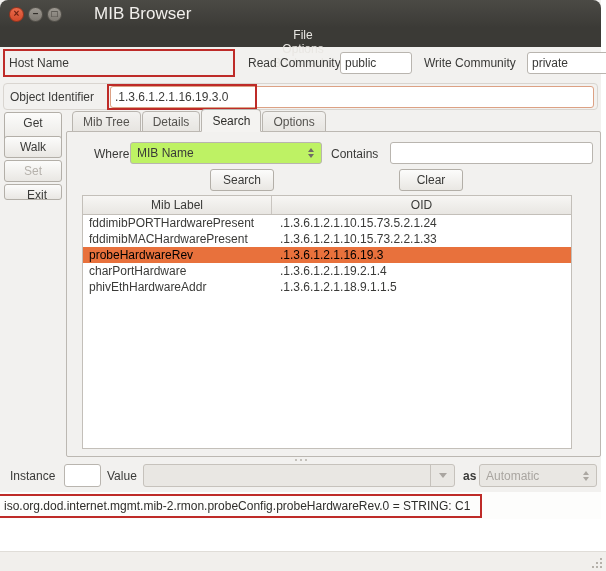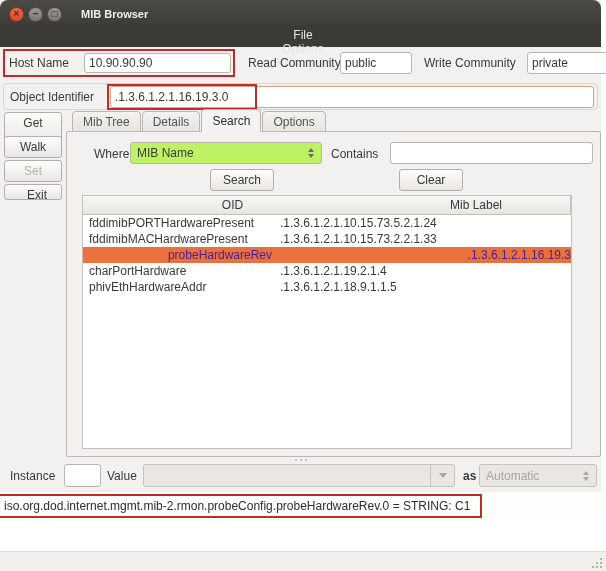--- a/index.html
+++ b/index.html
@@ -9,21 +9,21 @@
 
   
   .window { position:absolute; left:0; top:0; width:601px; height:519px; background:#f2f1ef; }
   .titlebar { position:absolute; left:0; top:0; width:601px; height:28px;
               background:linear-gradient(#4b4a45,#3b3a36); border-radius:8px 8px 0 0;
               display:flex; align-items:center; padding-left:9px; }
   .winbtn { width:15px; height:15px; border-radius:50%; margin-right:4px; display:flex;
             align-items:center; justify-content:center; font-size:10px; line-height:1; }
   .winbtn.close { background:linear-gradient(#ea6b4c,#d24a2b); border:1px solid #9c331c; color:#6d2212; font-weight:bold; }
   .winbtn.gray  { background:linear-gradient(#9d9992,#7c7871); border:1px solid #55524c; color:#2f2d29; font-weight:bold; }
-  .titlebar .title { margin-left:15px; font-size:11px; font-weight:bold; color:#f1efec; }
+  .titlebar .title { margin-left:28px; font-size:17px; font-weight:normal; color:#f1efec; }
   .menubar { position:absolute; left:0; top:28px; width:601px; height:19px; background:#3b3a36;
              display:flex; align-items:center; padding-left:8px;flex-direction:column; }
   .menubar .mitem { color:#e8e6e2; font-size:12px; padding:0 6px; margin-right:3px; cursor:default; }
 
   
   .tinput { background:#ffffff; border:1px solid #b9b5af; border-radius:3px; font:12px "Liberation Sans",sans-serif;
             color:#3a3a38; padding:0 4px; outline:none; }
   .btn { position:absolute; background:linear-gradient(#fcfcfb,#e9e7e3); border:1px solid #b3afa8;
          border-radius:3px; font-size:12px; color:#3a3a38; text-align:center; line-height:20px; }
   .btn.disabled { color:#b6b2ac; }
@@ -55,21 +55,21 @@
   
   .mibtable { position:absolute; left:82px; top:195px; width:490px; height:254px; background:#ffffff;
               border:1px solid #c3bfb9; }
   .thead { display:flex; height:19px; background:linear-gradient(#f7f6f4,#e8e6e2); border-bottom:1px solid #c3bfb9; }
   .th { line-height:18px; text-align:center; color:#3a3a38; }
   .th.c1 { width:189px; border-right:1px solid #c9c5c0; }
   .th.c2 { flex:1; }
   .trow { display:flex; height:16px; line-height:16px; cursor:default; }
   .trow .td1 { width:189px; padding-left:6px; white-space:nowrap; overflow:hidden; }
   .trow .td2 { flex:1; padding-left:8px; white-space:nowrap; overflow:hidden; }
-  .trow.selected { background:#e8713c; color:#4c1d95;text-align:right; }
+  .trow.selected { background:#e8713c; color:#000000; }
 
   .handle { position:absolute; left:295px; top:459px; width:12px; height:3px; }
   .handle i { position:absolute; width:2px; height:2px; background:#b5b1aa; border-radius:50%; }
 
   
   .bstrip { position:absolute; left:0; top:551px; width:606px; height:20px; background:#f1efec; border-top:1px solid #e0ddd8; }
   .grip { position:absolute; right:4px; bottom:3px; width:12px; height:12px; }
   .grip i { position:absolute; width:2px; height:2px; background:#b5b1aa; }
 </style>
 </head>
@@ -86,21 +86,20 @@
     </div>
 
     <div class="menubar">
       <span class="mitem">File</span>
       <span class="mitem">Options</span>
       <span class="mitem">Bookmarks</span>
     </div>
 
     <div class="redbox" style="left:3px; top:49px; width:232px; height:28px;"></div>
     <span class="label" style="left:9px; top:56px;">Host Name</span>
-    <input class="tinput" style="position: absolute; left: 84px; top: 53px; width: 147px; height: 20px;" value="10.90.90.90">
     <span class="label" style="left:248px; top:56px;">Read Community</span>
     <input class="tinput" style="position: absolute; left: 340px; top: 52px; width: 72px; height: 22px;" value="public">
     <span class="label" style="left:424px; top:56px;">Write Community</span>
     <input class="tinput" style="position: absolute; left: 527px; top: 52px; width: 87px; height: 22px;" value="private">
 
     <div style="position:absolute; left:3px; top:83px; width:595px; height:27px; border:1px solid #d9d5d0; border-radius:4px;"></div>
     <span class="label" style="left:10px; top:90px;">Object Identifier</span>
     <input class="tinput" style="position: absolute; left: 110px; top: 86px; width: 484px; height: 22px; border-color: rgb(220, 161, 132);" value=".1.3.6.1.2.1.16.19.3.0">
     <div class="redbox" style="left:107px; top:84px; width:150px; height:26px;"></div>
 
@@ -126,22 +125,22 @@
         </span>
     </div>
     <span class="label" style="left:331px; top:147px; z-index:2;">Contains</span>
     <input class="tinput" style="position: absolute; left: 390px; top: 142px; width: 203px; height: 22px; z-index: 2;" value="">
 
     <div class="btn" style="left:210px; top:169px; width:64px; height:22px; z-index:2;">Search</div>
     <div class="btn" style="left:399px; top:169px; width:64px; height:22px; z-index:2;">Clear</div>
 
     <div class="mibtable" style="z-index:2;">
       <div class="thead">
+        <div class="th c1">Mib Label</div>
         <div class="th c2">OID</div>
-        <div class="th c1">Mib Label</div>
       </div>
       <div class="trow">
         <div class="td1">fddimibPORTHardwarePresent</div>
         <div class="td2">.1.3.6.1.2.1.10.15.73.5.2.1.24</div>
       </div>
       <div class="trow">
         <div class="td1">fddimibMACHardwarePresent</div>
         <div class="td2">.1.3.6.1.2.1.10.15.73.2.2.1.33</div>
       </div>
       <div class="trow selected">

